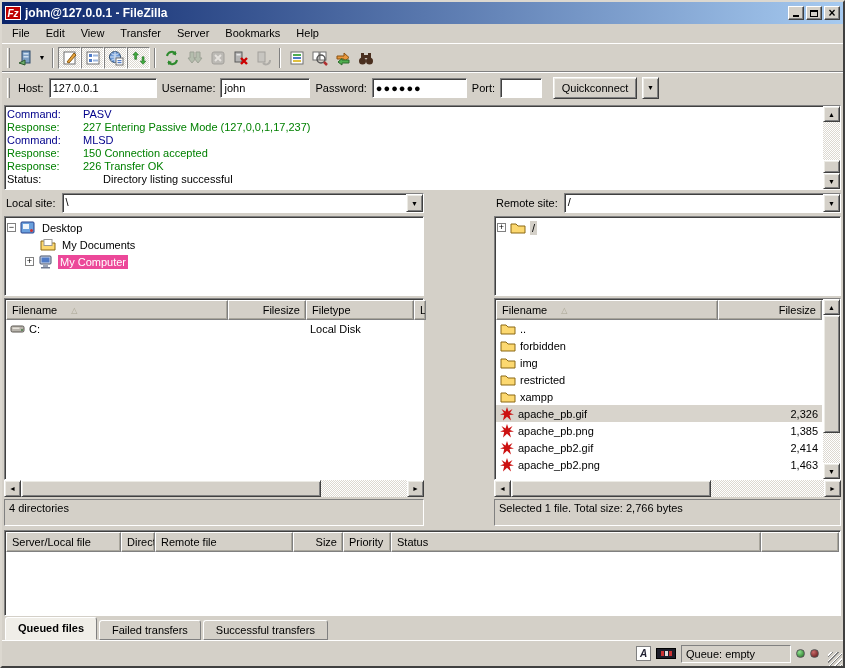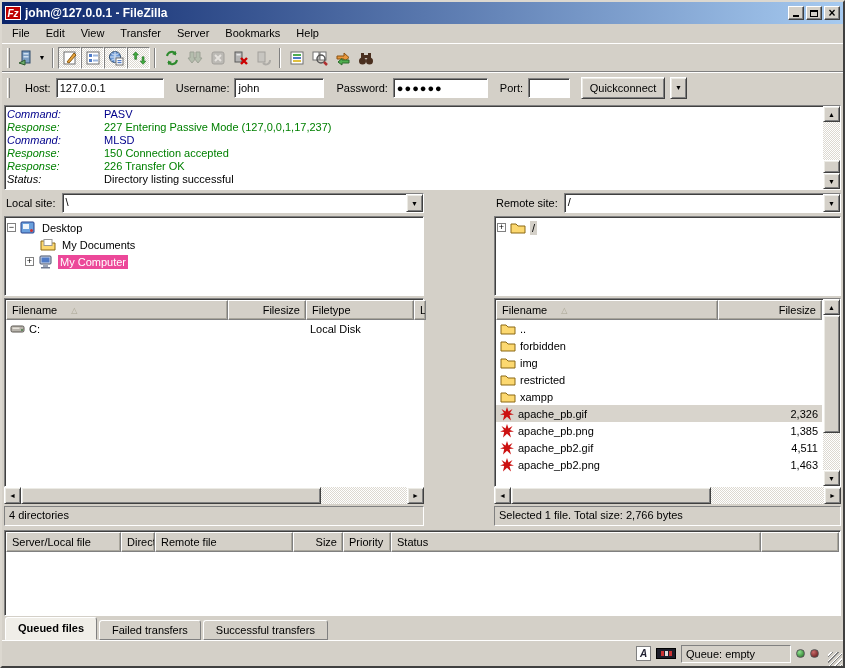--- a/index.html
+++ b/index.html
@@ -35,38 +35,38 @@
   .tsep { width:2px; height:20px; margin:0 4px; border-left:1px solid #808080; border-right:1px solid #fff; }
   .tbtn { width:23px; height:22px; display:flex; align-items:center; justify-content:center; flex:none; }
   .tbtn.pressed { border:1px solid; border-color:#808080 #fff #fff #808080;
     background-image:conic-gradient(#fff 25%,#dcd8d0 25% 50%,#fff 50% 75%,#dcd8d0 75%); background-size:2px 2px; }
   .tbtn.disabled svg { opacity:.4; filter:grayscale(70%); }
   .tdrop { width:12px; height:22px; display:flex; align-items:center; justify-content:center; font-size:7px; color:#000; }
 
   
   .quickbar { height:32px; flex:none; display:flex; align-items:center; gap:5px; padding-left:2px;
     border-top:1px solid #808080; box-shadow:0 1px 0 #fff inset; }
-  .qlabel { margin-left:7px; white-space:nowrap; }
+  .qlabel { white-space:nowrap; }
   .field { height:20px; background:#fff; border:1px solid; border-color:#808080 #fff #fff #808080;
     box-shadow:inset 1px 1px 0 #404040; padding:2px 3px; font-family:inherit; font-size:11px; color:#000; }
   .f-host { width:108px; } .f-user { width:90px; } .f-pass { width:95px; letter-spacing:1px; } .f-port { width:42px; }
   .btn3d { height:22px; background:#d4d0c8; border:1px solid; border-color:#fff #404040 #404040 #fff;
     box-shadow:inset 1px 1px 0 #ecebe5, inset -1px -1px 0 #808080; display:flex; align-items:center; justify-content:center;text-align:center; }
   .qbtn { width:84px; margin-left:6px; }
   .qdrop { width:17px; font-size:7px; }
 
   
   .logwrap { height:85px; flex:none; margin:2px 2px 0 2px; position:relative; background:#fff;
     border:1px solid; border-color:#808080 #fff #fff #808080; box-shadow:inset 1px 1px 0 #404040; }
   .logarea { position:absolute; left:2px; top:2px; right:19px; bottom:2px; overflow:hidden; }
   .logline { display:flex; height:13px; line-height:13px; white-space:nowrap; }
-  .loglabel { width:97px; flex:none;font-style:italic; }
+  .loglabel { width:76px; flex:none; }
   .logline.command { color:#00008b; }
   .logline.response { color:#008000; }
-  .logline.status { color:#000; }
+  .logline.status { color:#000;gap:20px; }
 
   
   .sbtn { background:#d4d0c8; border:1px solid; border-color:#fff #404040 #404040 #fff;
     box-shadow:inset 1px 1px 0 #ecebe5, inset -1px -1px 0 #808080;
     display:flex; align-items:center; justify-content:center; font-size:7px; color:#000; flex:none; }
   .dither { background-image:conic-gradient(#fff 25%,#dcd8d0 25% 50%,#fff 50% 75%,#dcd8d0 75%); background-size:2px 2px; }
   .vscroll { position:absolute; top:0; right:0; bottom:0; width:17px; display:flex; flex-direction:column; }
   .vscroll .sbtn { height:16px; width:17px; }
   .vtrack { flex:1; display:flex; flex-direction:column; }
   .vthumb { width:17px; background:#d4d0c8; border:1px solid; border-color:#fff #404040 #404040 #fff;
@@ -108,21 +108,21 @@
   .hcell { height:20px; display:flex; align-items:center; padding:0 5px; white-space:nowrap; overflow:hidden;
     background:#d4d0c8; border:1px solid; border-color:#fff #808080 #808080 #fff; box-shadow:inset -1px -1px 0 #a9a69c; }
   .hcell .sort { margin-left:14px; font-size:8px; color:#aaa694; }
   .hcell.num { justify-content:flex-end; }
   .lbody { flex:1; overflow:hidden; background:#fff; }
   .lrow { height:17px; display:flex; align-items:center; white-space:nowrap; }
   .lrow.sel { background:#d8d4cc; }
   .lcell { padding:0 4px; display:flex; align-items:center; overflow:hidden; }
   .lcell .fic { margin-right:4px; flex:none; display:flex; }
   .lcell.num { justify-content:flex-end; }
-  .panestatus { height:20px; flex:none; margin-top:2px; background:#d4d0c8; padding:2px 4px;
+  .panestatus { height:27px; flex:none; margin-top:2px; background:#d4d0c8; padding:2px 4px;
     border:1px solid; border-color:#808080 #fff #fff #808080; white-space:nowrap; overflow:hidden; }
 
   
   .lc-name  { width:222px; flex:none; } .lc-size { width:78px; flex:none; } .lc-type { width:108px; flex:none; } .lc-fill { flex:1; }
   .rc-name  { flex:1; } .rc-size { width:104px; flex:none; }
 
   
   .queuewrap { height:86px; flex:none; margin:2px 2px 0 2px; background:#fff; position:relative;
     border:1px solid; border-color:#808080 #fff #fff #808080; box-shadow:inset 1px 1px 0 #404040; }
   .queue-inner { position:absolute; inset:1px; display:flex; flex-direction:column; }
@@ -536,21 +536,21 @@
             </div>
             <div class="lrow">
               <span class="lcell rc-name">
                   <span class="fic">
                     <svg width="14" height="14">
                       <path fill="#cc1111" d="M7 0 L8.5 4.5 L12.5 2 L10 6 L14 7.5 L9.5 8 L11 13.5 L7 9.8 L3 13.5 L4.2 8 L0 7.5 L4 6 L1.5 2 L5.5 4.5 Z"></path>
                     </svg>
                   </span>
                   <span>apache_pb2.gif</span>
                 </span>
-              <span class="lcell rc-size num">4,511</span>
+              <span class="lcell rc-size num">2,414</span>
             </div>
             <div class="lrow">
               <span class="lcell rc-name">
                   <span class="fic">
                     <svg width="14" height="14">
                       <path fill="#cc1111" d="M7 0 L8.5 4.5 L12.5 2 L10 6 L14 7.5 L9.5 8 L11 13.5 L7 9.8 L3 13.5 L4.2 8 L0 7.5 L4 6 L1.5 2 L5.5 4.5 Z"></path>
                     </svg>
                   </span>
                   <span>apache_pb2.png</span>
                 </span>

